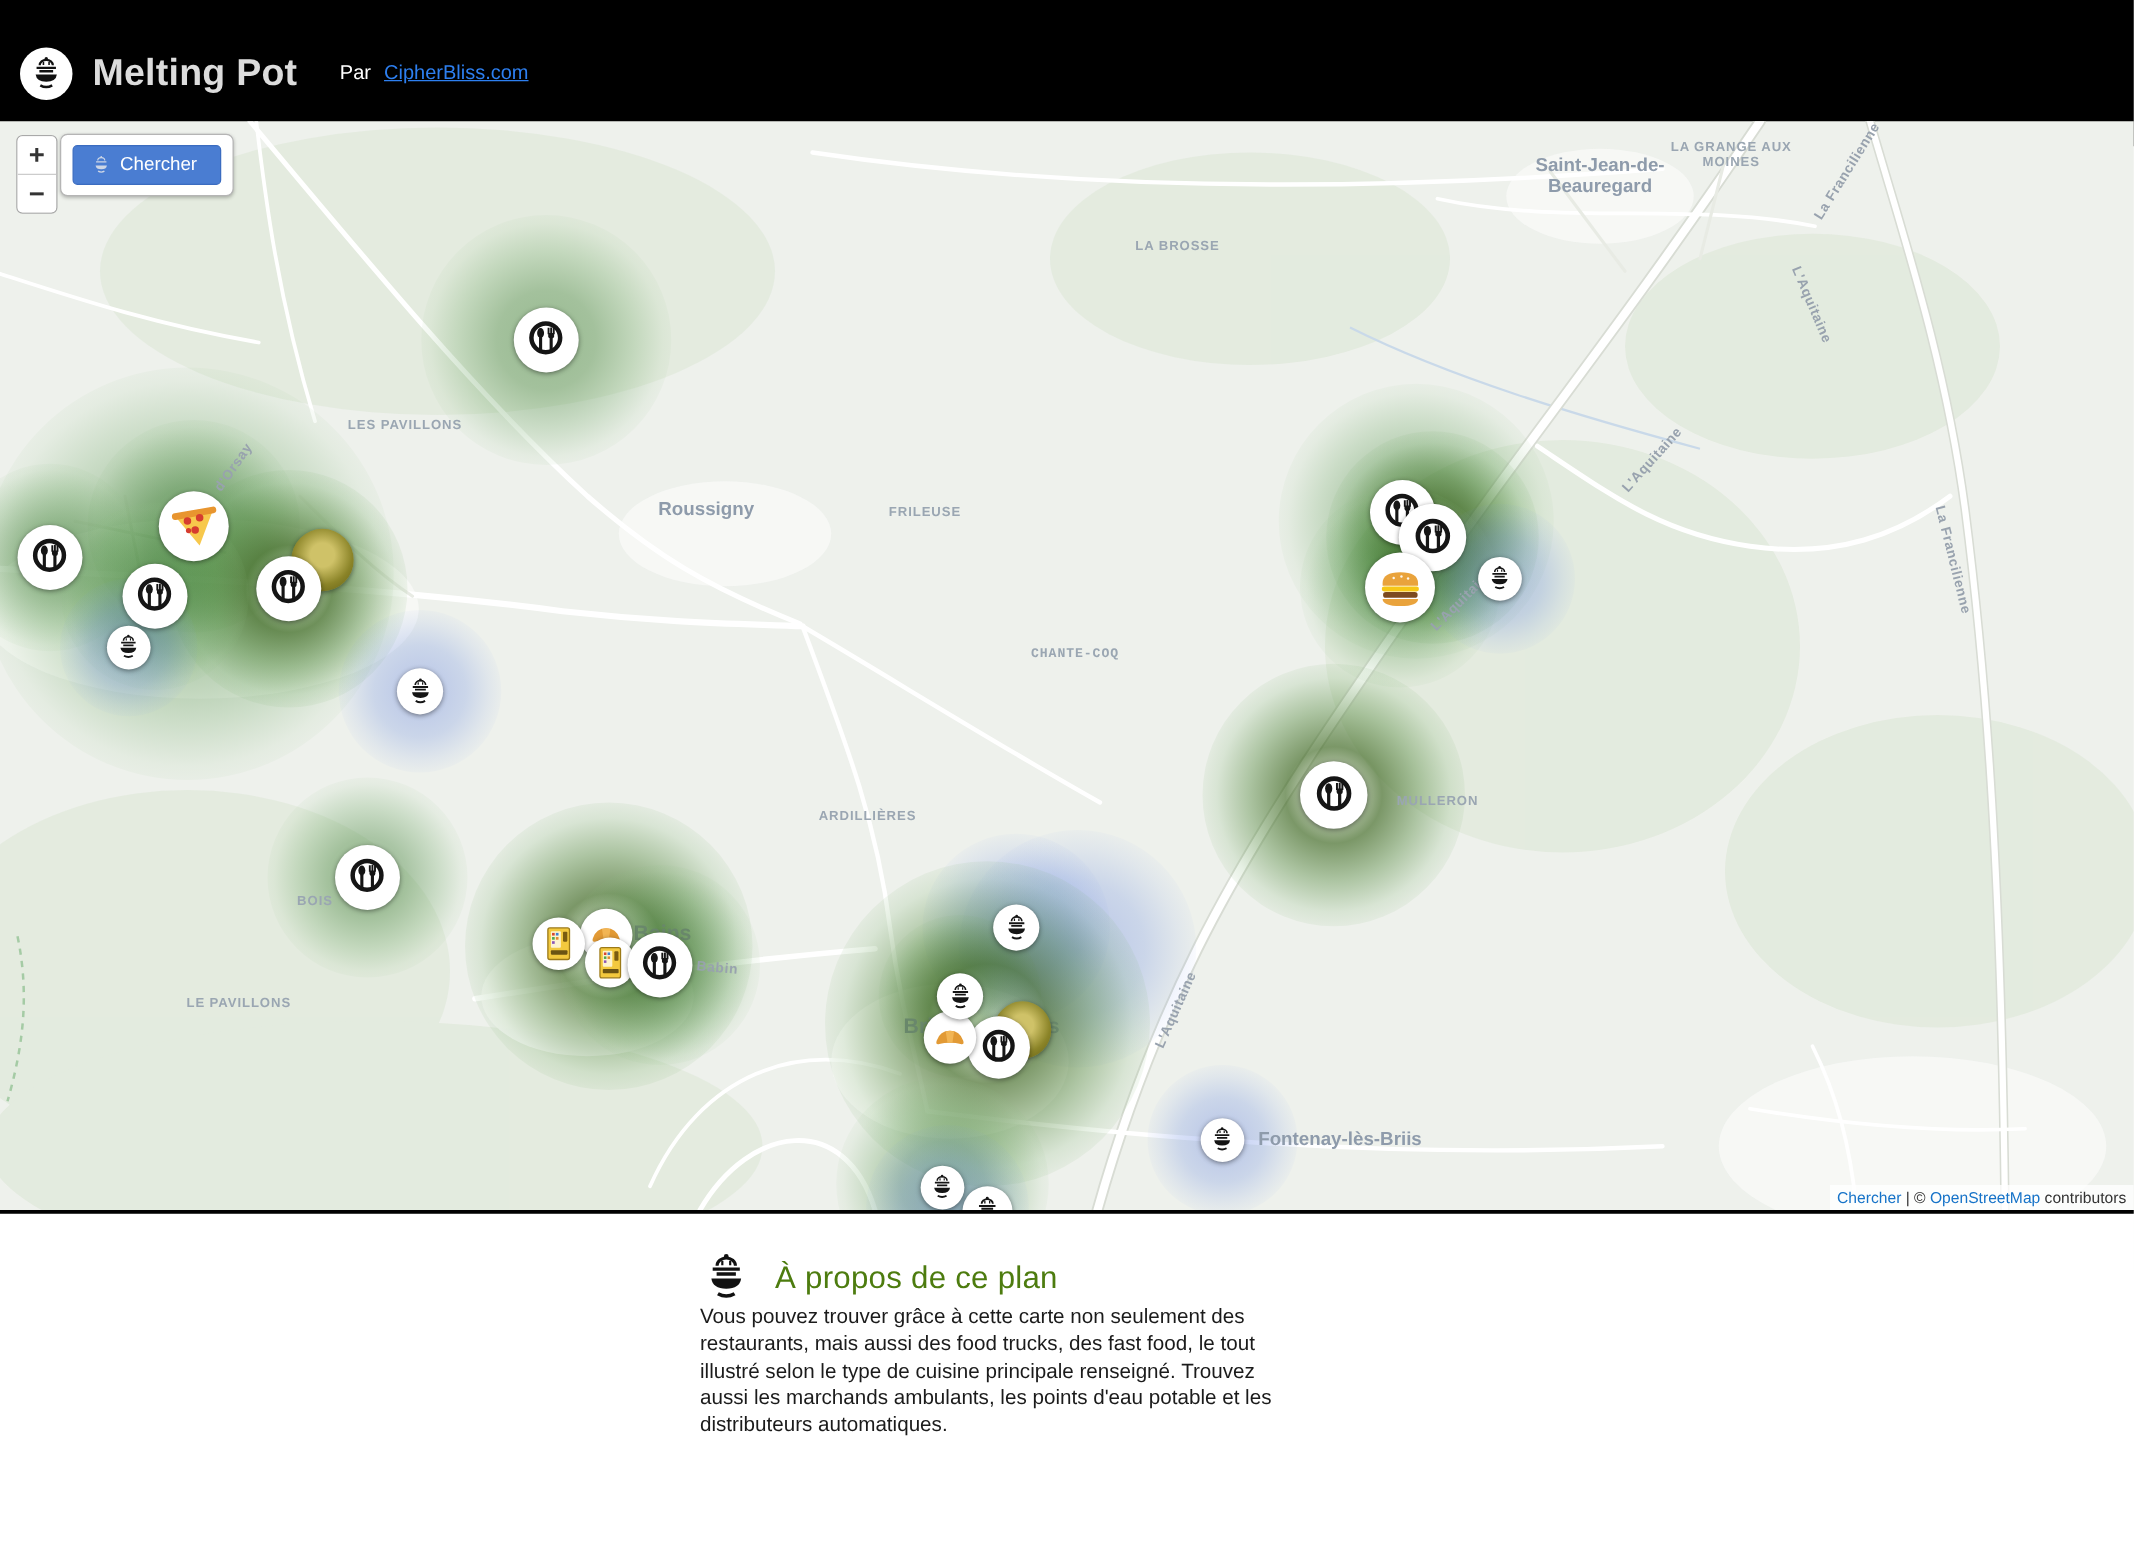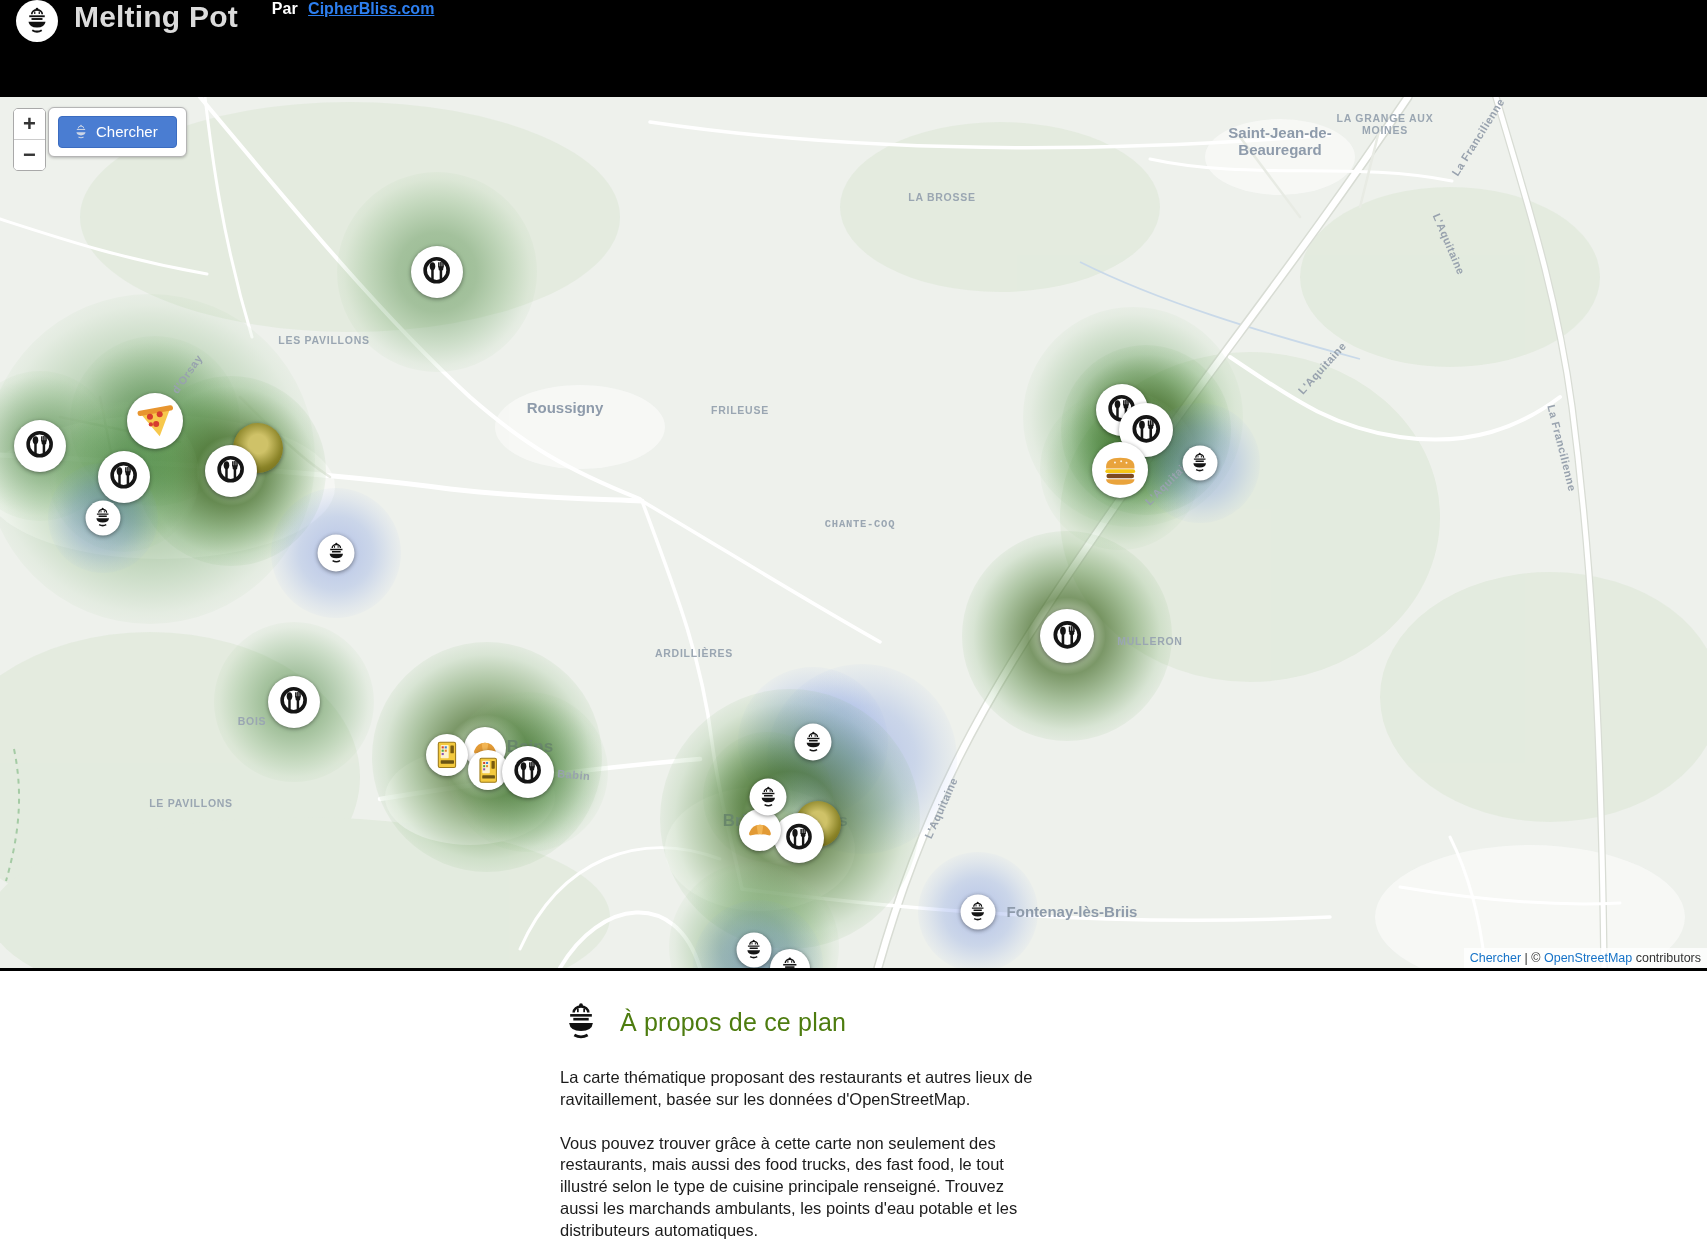--- a/index.html
+++ b/index.html
@@ -1,23 +1,23 @@
 <!DOCTYPE html>
 <html><head>
 <meta charset="utf-8">
 <style>
   html,body{margin:0;padding:0;width:1707px;height:1247px;overflow:hidden;background:#fff;
     font-family:"Liberation Sans", sans-serif;}
   
-  .header{position:absolute;left:0;top:0;width:1707px;height:117px;background:#000;display:flex;align-items:flex-start;}
+  .header{position:absolute;left:0;top:0;width:1707px;height:117px;background:#000;display:flex;align-items:center;}
   .logo-circle{width:42px;height:42px;border-radius:50%;background:#fff;margin-left:16px;
     display:flex;align-items:center;justify-content:center;color:#111;}
   .logo-circle svg{width:30px;height:30px;}
   .app-title{color:#dcdcdc;font-size:30px;font-weight:bold;margin-left:16px;letter-spacing:0.2px;}
-  .byline{margin-left:34px;font-size:16px;color:#fff;font-weight:bold;}
+  .byline{margin-left:34px;font-size:16px;color:#fff;}
   .byline a{color:#2d7ff0;text-decoration:underline;margin-left:6px;cursor:pointer;}
   
   .map{position:absolute;left:0;top:97px;width:1707px;height:871px;background:#eef1ec;overflow:hidden;
     border-bottom:3px solid #000;}
   .map svg.base{position:absolute;left:0;top:0;z-index:0;}
   .glow{position:absolute;transform:translate(-50%,-50%);border-radius:50%;z-index:1;pointer-events:none;}
   .glow.green{background:radial-gradient(circle, rgba(58,125,48,0.45) 0%, rgba(58,125,48,0.38) 28%, rgba(90,155,80,0.24) 50%, rgba(140,190,130,0.10) 66%, rgba(160,210,160,0) 78%);}
   .glow.green-strong{background:radial-gradient(circle, rgba(70,110,20,0.15) 6%, rgba(52,96,22,0.62) 26%, rgba(66,124,42,0.38) 46%, rgba(116,172,102,0.18) 63%, rgba(160,210,160,0) 78%);}
   .glow.blue{background:radial-gradient(circle, rgba(92,122,222,0.38) 0%, rgba(102,136,226,0.26) 40%, rgba(122,152,232,0.12) 60%, rgba(140,170,240,0) 76%);}
   .plabel{position:absolute;transform:translate(-50%,-50%);z-index:2;color:#8e9bab;font-size:15px;font-weight:600;
@@ -511,15 +511,14 @@
       <path d="M7.8 6.6 a4.2 3.5 0 0 1 8.4 0" fill="none" stroke="currentColor" stroke-width="1.4"></path>
       <line x1="10.2" y1="4.3" x2="10.2" y2="6.4" stroke="currentColor" stroke-width="1"></line>
       <line x1="13.8" y1="4.3" x2="13.8" y2="6.4" stroke="currentColor" stroke-width="1"></line>
       <line x1="5.8" y1="8.2" x2="18.2" y2="8.2" stroke="currentColor" stroke-width="1.5"></line>
       <line x1="7.6" y1="10.4" x2="16.4" y2="10.4" stroke="currentColor" stroke-width="1.5"></line>
       <path d="M5.2 12.5 h13.6 q-0.6 4.6 -6.8 4.6 q-6.2 0 -6.8 -4.6 Z" fill="currentColor"></path>
       <path d="M8.2 19.4 q3.8 2.2 7.6 0" fill="none" stroke="currentColor" stroke-width="1.6"></path>
     </svg>
     <h2>À propos de ce plan</h2>
   </div>
-  <p class="first">La carte thématique proposant des restaurants et autres lieux de ravitaillement, basée sur les données d'OpenStreetMap.</p>
   <p>Vous pouvez trouver grâce à cette carte non seulement des restaurants, mais aussi des food trucks, des fast food, le tout illustré selon le type de cuisine principale renseigné. Trouvez aussi les marchands ambulants, les points d'eau potable et les distributeurs automatiques.</p>
 </div>
 
 </body></html>

